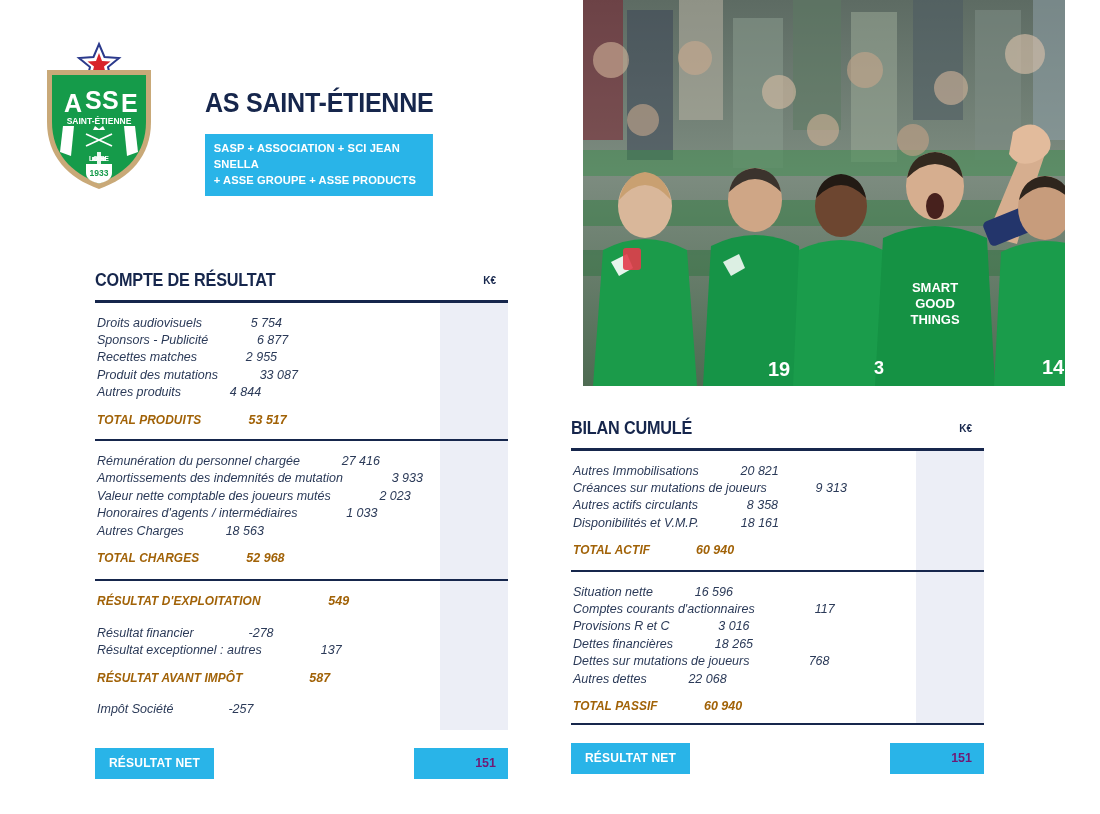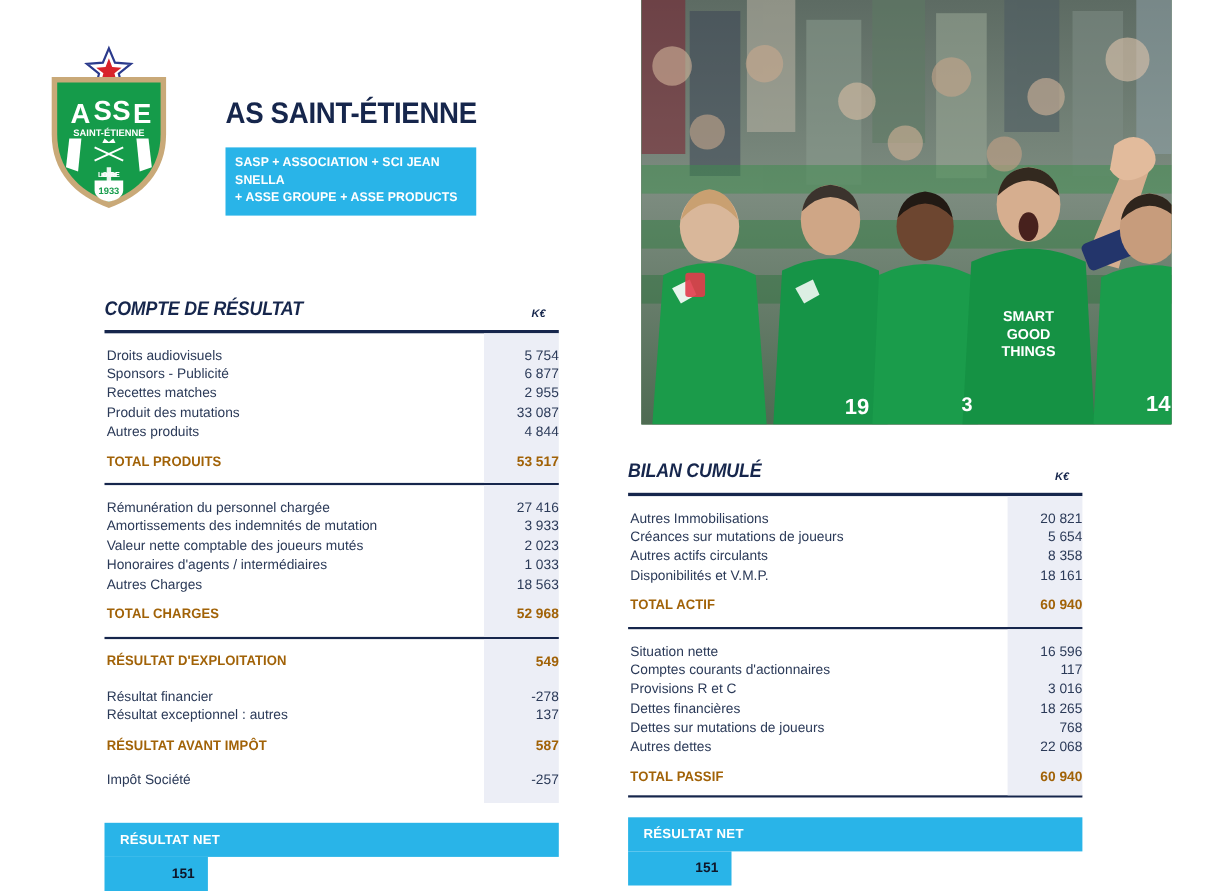--- a/index.html
+++ b/index.html
@@ -34,61 +34,61 @@
 
   
   .photo { position:absolute; left:583px; top:0; width:482px; height:386px; overflow:hidden; background:#2f5c36; }
   .photo svg { display:block; }
 
   
   .fin { position:absolute; }
   .fin.left  { left:95px;  top:270px; width:413px; }
   .fin.right { left:571px; top:418px; width:413px; }
 
-  .fin-head { display:flex; align-items:flex-end; justify-content:space-between; padding-bottom:9px;font-style:italic; }
+  .fin-head { display:flex; align-items:center; justify-content:space-between; padding-bottom:9px; }
   .fin-title {
     font-size:18px; font-weight:bold; color:#16264c; letter-spacing:-0.2px;
     transform:scaleX(0.9); transform-origin:left bottom;
   }
   .fin-unit { font-size:10px; font-weight:bold; color:#16264c; padding-right:12px; }
 
   .rule { height:2.5px; background:#16264c; width:100%; }
   .rule.thin { height:2px; }
 
   
   .rows { position:relative; }
   .shade {
     position:absolute; right:0; top:0; bottom:0; width:68px;
     background:#eceef6;
   }
   .row {
-    position:relative; display:flex; align-items:baseline; justify-content:space-between;
-    font-size:12.5px; color:#2b3a58; line-height:17.4px; padding:0 0 0 2px;
+    position:relative; display:flex; align-items:baseline; 
+    font-size:12.5px; color:#2b3a58; line-height:17.4px; padding:0 0 0 2px;font-style:italic;
   }
   .row .lbl { white-space:nowrap; }
   .row .val { width:80px; text-align:right; padding-right:0; white-space:nowrap; }
 
   .row.total { font-weight:bold; color:#a16207; font-size:12.5px; }
   .row.total .lbl { letter-spacing:0.1px; transform:scaleX(0.95); transform-origin:left center; }
   .pad-t-12 { padding-top:12px; }
   .pad-b-8 { padding-bottom:8px; }
   .pad-b-10 { padding-bottom:10px; }
   .pad-b-12 { padding-bottom:12px; }
   .spacer-10 { height:10px; }
   .spacer-14 { height:14px; }
 
   
-  .netbar { position:relative; display:flex; justify-content:space-between; margin-top:18px;flex-direction:column; }
+  .netbar { position:relative; display:flex; justify-content:space-between; margin-top:18px; }
   .net-label {
     background:#29b4e8; color:#fff; font-weight:bold; font-size:12px;
     padding:8px 14px 9px 14px; letter-spacing:0.2px;
     transform-origin:left center;
   }
   .net-value {
-    background:#29b4e8; color:#0f172a; font-weight:bold; font-size:12.5px;
+    background:#29b4e8; color:#701a75; font-weight:bold; font-size:12.5px;
     width:94px; text-align:right; padding:8px 12px 9px 0;
   }
 </style>
 </head>
 <body>
 
 <div class="page">
 
   <div class="crest-wrap">
     <svg viewBox="0 0 122 152" xmlns="http://www.w3.org/2000/svg">
@@ -346,21 +346,21 @@
     <div class="rows">
       <div class="shade"></div>
 
       <div class="pad-t-12"></div>
       <div class="row">
         <span class="lbl">Autres Immobilisations</span>
         <span class="val">20 821</span>
       </div>
       <div class="row">
         <span class="lbl">Créances sur mutations de joueurs</span>
-        <span class="val">5 654</span>
+        <span class="val">9 313</span>
       </div>
       <div class="row">
         <span class="lbl">Autres actifs circulants</span>
         <span class="val">8 358</span>
       </div>
       <div class="row">
         <span class="lbl">Disponibilités et V.M.P.</span>
         <span class="val">18 161</span>
       </div>
 

